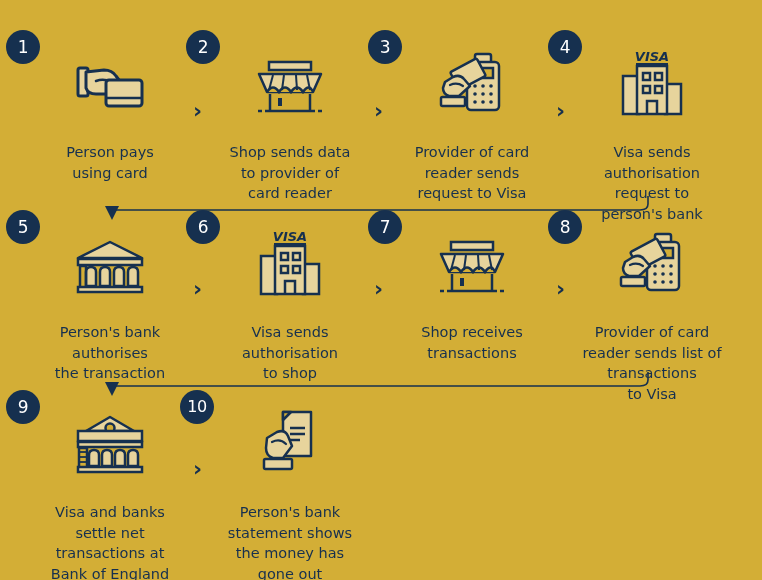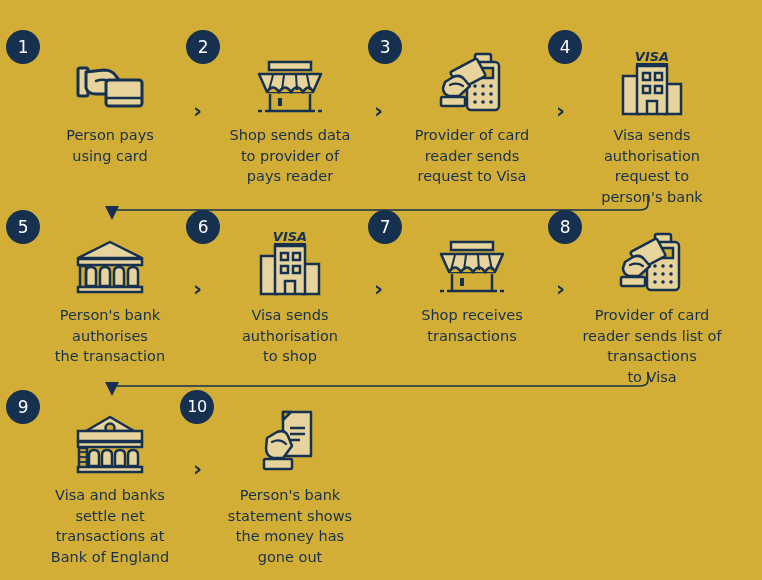--- a/index.html
+++ b/index.html
@@ -49,21 +49,21 @@
     font-family: "DejaVu Sans", sans-serif;
     letter-spacing: -0.5px;
   }
   .badge.wide {
     left: -30px;
     font-size: 16px;
   }
   .icon svg { display: block; }
 
   .caption {
-    margin-top: 9px;
+    margin-top: 26px;
     color: #16304f;
     font-size: 14.5px;
     line-height: 1.42;
     font-family: "DejaVu Sans", sans-serif;
     white-space: pre-line;
   }
 
   
   .chev {
     position: absolute;
@@ -123,21 +123,21 @@
           <line x1="57" y1="38" x2="57" y2="54" stroke="#16304f" stroke-width="2.5"></line>
           <rect x="25" y="42" width="4" height="8" fill="#16304f"></rect>
           <line x1="12" y1="55" x2="62" y2="55" stroke="#16304f" stroke-width="2.5"></line>
           <line x1="5" y1="55" x2="9" y2="55" stroke="#16304f" stroke-width="2.5"></line>
           <line x1="65" y1="55" x2="69" y2="55" stroke="#16304f" stroke-width="2.5"></line>
         </svg>
       </div>
     </div>
     <div class="caption">Shop sends data
 to provider of
-pays reader</div>
+card reader</div>
   </div>
 
   <div class="chev" style="left:374px; top:100px;">›</div>
 
   <div class="step" style="left:392px; top:30px;">
     <div class="icon-zone">
       <div class="badge">3</div>
       <div class="icon">
         <svg width="70" height="64" viewBox="0 0 70 64">
           <rect x="38" y="2" width="16" height="9" rx="2" fill="#e7d49c" stroke="#16304f" stroke-width="2.5"></rect>

